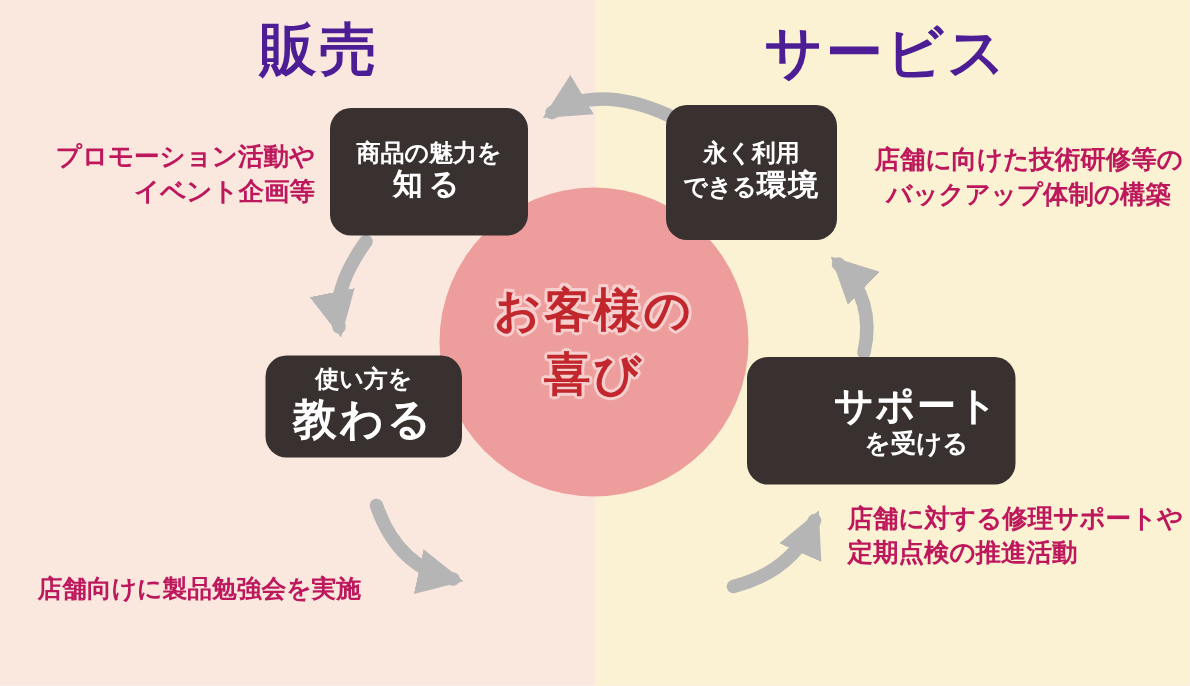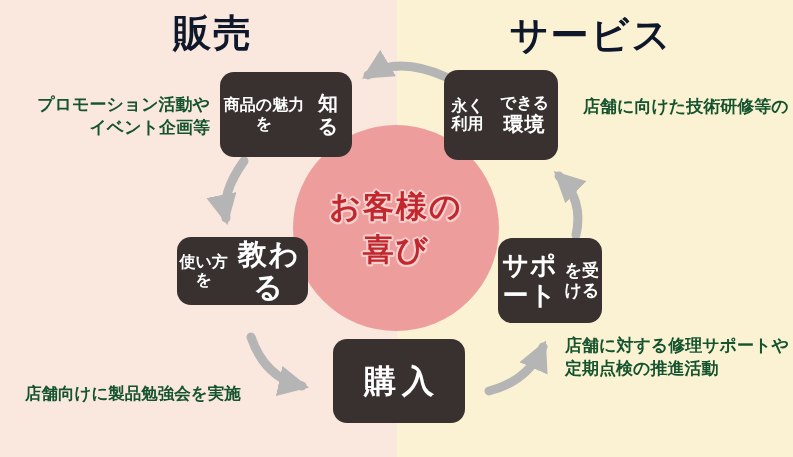--- a/index.html
+++ b/index.html
@@ -9,21 +9,21 @@
     width: 793px; height: 457px;
     overflow: hidden;
     background: #fae8df;
   }
   .bg-half { position:absolute; top:0; bottom:0; }
   .bg-left  { left:0; width:397px; background:#fae8df; }
   .bg-right { left:397px; right:0; background:#fbf2d4; }
 
   .heading {
     position:absolute;
-    font-size:38px; font-weight:bold; color:#0f172a;
+    font-size:38px; font-weight:bold; color:#4c1d95;
     letter-spacing:2px; white-space:nowrap;
     transform:translateX(-50%);
   }
   .heading-left  { left:213px; top:8px; }
   .heading-right { left:591px; top:10px; }
 
   .circle {
     position:absolute;
     left:293px; top:125px; width:206px; height:206px;
     border-radius:50%;
@@ -40,42 +40,42 @@
       1.5px 1.5px 0 #f6d0ce, -1.5px 1.5px 0 #f6d0ce,
       1.5px -1.5px 0 #f6d0ce, -1.5px -1.5px 0 #f6d0ce;
   }
 
   svg.arrows { position:absolute; left:0; top:0; }
 
   .node {
     position:absolute;
     background:#383130; border-radius:14px;
     color:#ffffff;
-    display:flex; flex-direction:row;
+    display:flex; flex-direction:column;
     align-items:center; justify-content:center;
     text-align:center; line-height:1.15;
   }
   .node .small { font-size:16px; font-weight:bold; }
   .node .large { font-size:20px; font-weight:bold; letter-spacing:4px; }
   .node-know     { left:220px; top:72px;  width:132px; height:85px; }
   .node-env      { left:444px; top:70px;  width:114px; height:90px; }
   .node-env .large { letter-spacing:1px; }
   .node-learn    { left:177px; top:237px; width:131px; height:68px; }
   .node-learn .large { font-size:29px; letter-spacing:2px; }
-  .node-support  { left:498px; top:238px; width:104px; height:85px; }
+  .node-support  { left:498px; top:238px; width:132px; height:85px;padding-left:47px; }
   .node-support .large { font-size:26px; letter-spacing:1px; }
   .node-support .small { font-size:17px; }
   .node-purchase { left:333px; top:339px; width:132px; height:84px; }
   .node-purchase .large { font-size:32px; letter-spacing:6px; text-indent:6px; }
   .mixline { display:block; }
   .mixline .small, .mixline .large { display:inline; vertical-align:baseline; }
 
   .annotation {
     position:absolute;
-    font-size:17px; font-weight:bold; color:#14532d;
+    font-size:17px; font-weight:bold; color:#be185d;
     line-height:23px; white-space:nowrap;
   }
   .anno-promotion { left:20px;  top:93px;  width:190px; text-align:right; }
   .anno-training  { left:583px; top:95px;  text-align:center; }
   .anno-study     { left:25px;  top:334px; font-size:16.5px;margin-top:48px; }
   .anno-repair    { left:565px; top:334px; text-align:left; }
 </style>
 </head>
 <body>
 
@@ -120,31 +120,29 @@
   <div class="node node-learn">
     <span class="small">使い方を</span>
     <span class="large">教わる</span>
   </div>
 
   <div class="node node-support">
     <span class="large">サポート</span>
     <span class="small">を受ける</span>
   </div>
 
-  <div class="node node-purchase">
-    <span class="large">購入</span>
-  </div>
 
   <div class="annotation anno-promotion">
     <div>プロモーション活動や</div>
     <div>イベント企画等</div>
   </div>
 
   <div class="annotation anno-training">
     <div>店舗に向けた技術研修等の</div>
+    <div>バックアップ体制の構築</div>
   </div>
 
   <div class="annotation anno-study">
     <div>店舗向けに製品勉強会を実施</div>
   </div>
 
   <div class="annotation anno-repair">
     <div>店舗に対する修理サポートや</div>
     <div>定期点検の推進活動</div>
   </div>

